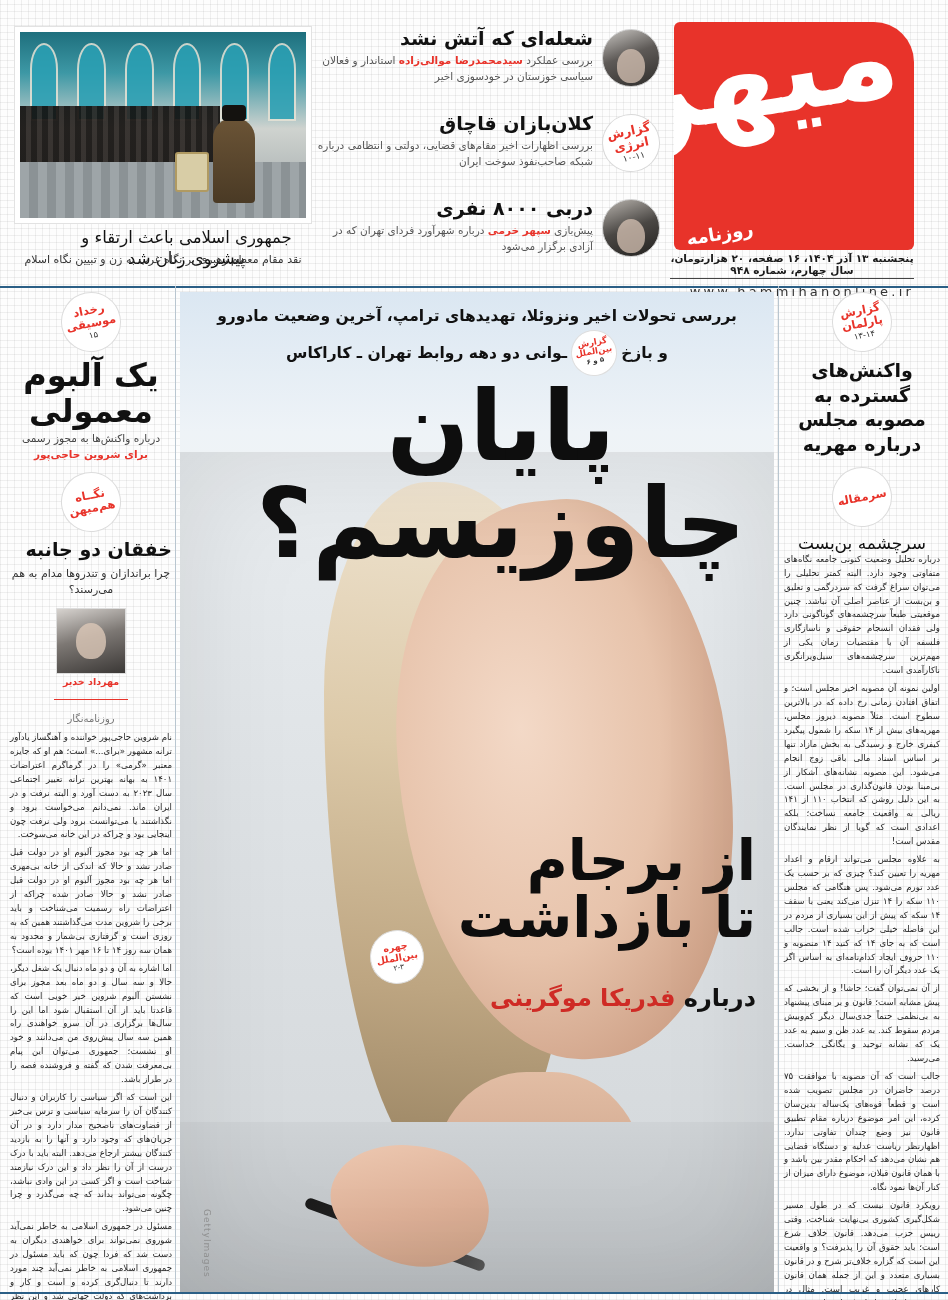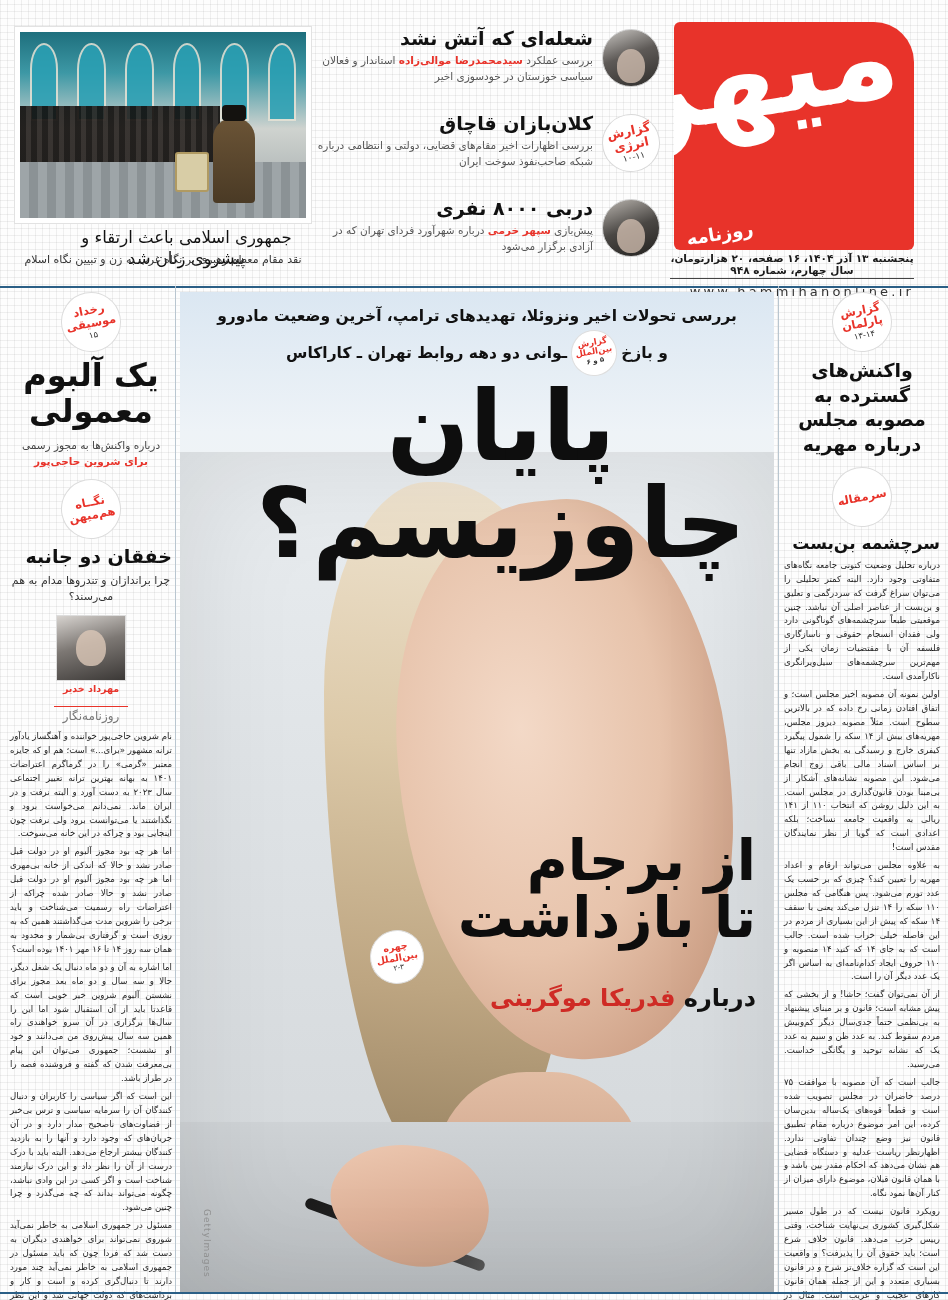--- a/index.html
+++ b/index.html
@@ -162,21 +162,21 @@
   .round-badge {
     width:60px; height:60px; border-radius:50%;
     border:1.6px solid #dcdcdc; background:#fff;
     display:flex; flex-direction:column; align-items:center; justify-content:center;
     margin:0 auto 6px; transform:rotate(-11deg);
   }
   .round-badge b { font-size:11.5px; color:#e8332a; line-height:1.1; }
   .round-badge span { font-size:8.5px; color:#333; margin-top:1px; }
   .lead-head {
     font-size:32px; font-weight:bold; line-height:1.12;
-    text-align:center; color:#111; letter-spacing:-1px; margin-bottom:7px;
+    text-align:center; color:#111; letter-spacing:-1px; 
   }
   .lead-sub {
     font-size:10.5px; color:#444; text-align:center; line-height:1.55;
     margin-bottom:10px;
   }
   .lead-sub .nm { color:#e8332a; font-weight:bold; }
   .sec-head {
     font-size:19px; font-weight:bold; text-align:right;
     color:#111; line-height:1.2; margin-bottom:5px;
   }
@@ -191,21 +191,21 @@
     width:70px; height:66px; margin:0 auto 2px;
     background:linear-gradient(165deg,#d7d3cf 0%,#7d7874 45%,#3b3836 100%);
     border:1px solid #ddd; position:relative;
   }
   .byline-photo .bhead {
     position:absolute; left:50%; top:22%; width:30px; height:36px;
     transform:translateX(-50%); border-radius:50% 50% 46% 46%;
     background:rgba(220,200,184,.8);
   }
   .byline-name { font-size:9.5px; font-weight:bold; color:#e8332a; border-bottom:1px solid #e8332a; padding-bottom:12px; }
-  .byline-role { font-size:12px; color:#777; margin-top:2px; }
+  .byline-role { font-size:10px; color:#777; margin-top:13px; }
   .body-text {
     font-size:8.6px; line-height:1.62; color:#1d1d1d;
     text-align:justify; text-justify:inter-word;
   }
   .body-text p { margin-bottom:4px; }
 
   
   .col-main {
     position:absolute; left:180px; top:292px; width:594px; height:1000px;
     overflow:hidden;
@@ -305,22 +305,22 @@
 
   
   .col-right {
     position:absolute; left:784px; top:292px; width:156px; height:1000px;
   }
   .r-head {
     font-size:19px; font-weight:bold; text-align:center;
     line-height:1.3; color:#111; margin-bottom:10px;
   }
   .r-sub-head {
-    font-size:17px; font-weight:bold; text-align:right;
-    color:#111; margin-bottom:6px;
+    font-size:17px; font-weight:normal; text-align:center;
+    color:#111; 
   }
 
   
   .rule-bottom { position:absolute; left:0; top:1292px; width:948px; height:1.5px; background:#2b5f86; }
 </style>
 </head>
 <body>
 
 <div class="page">
 

